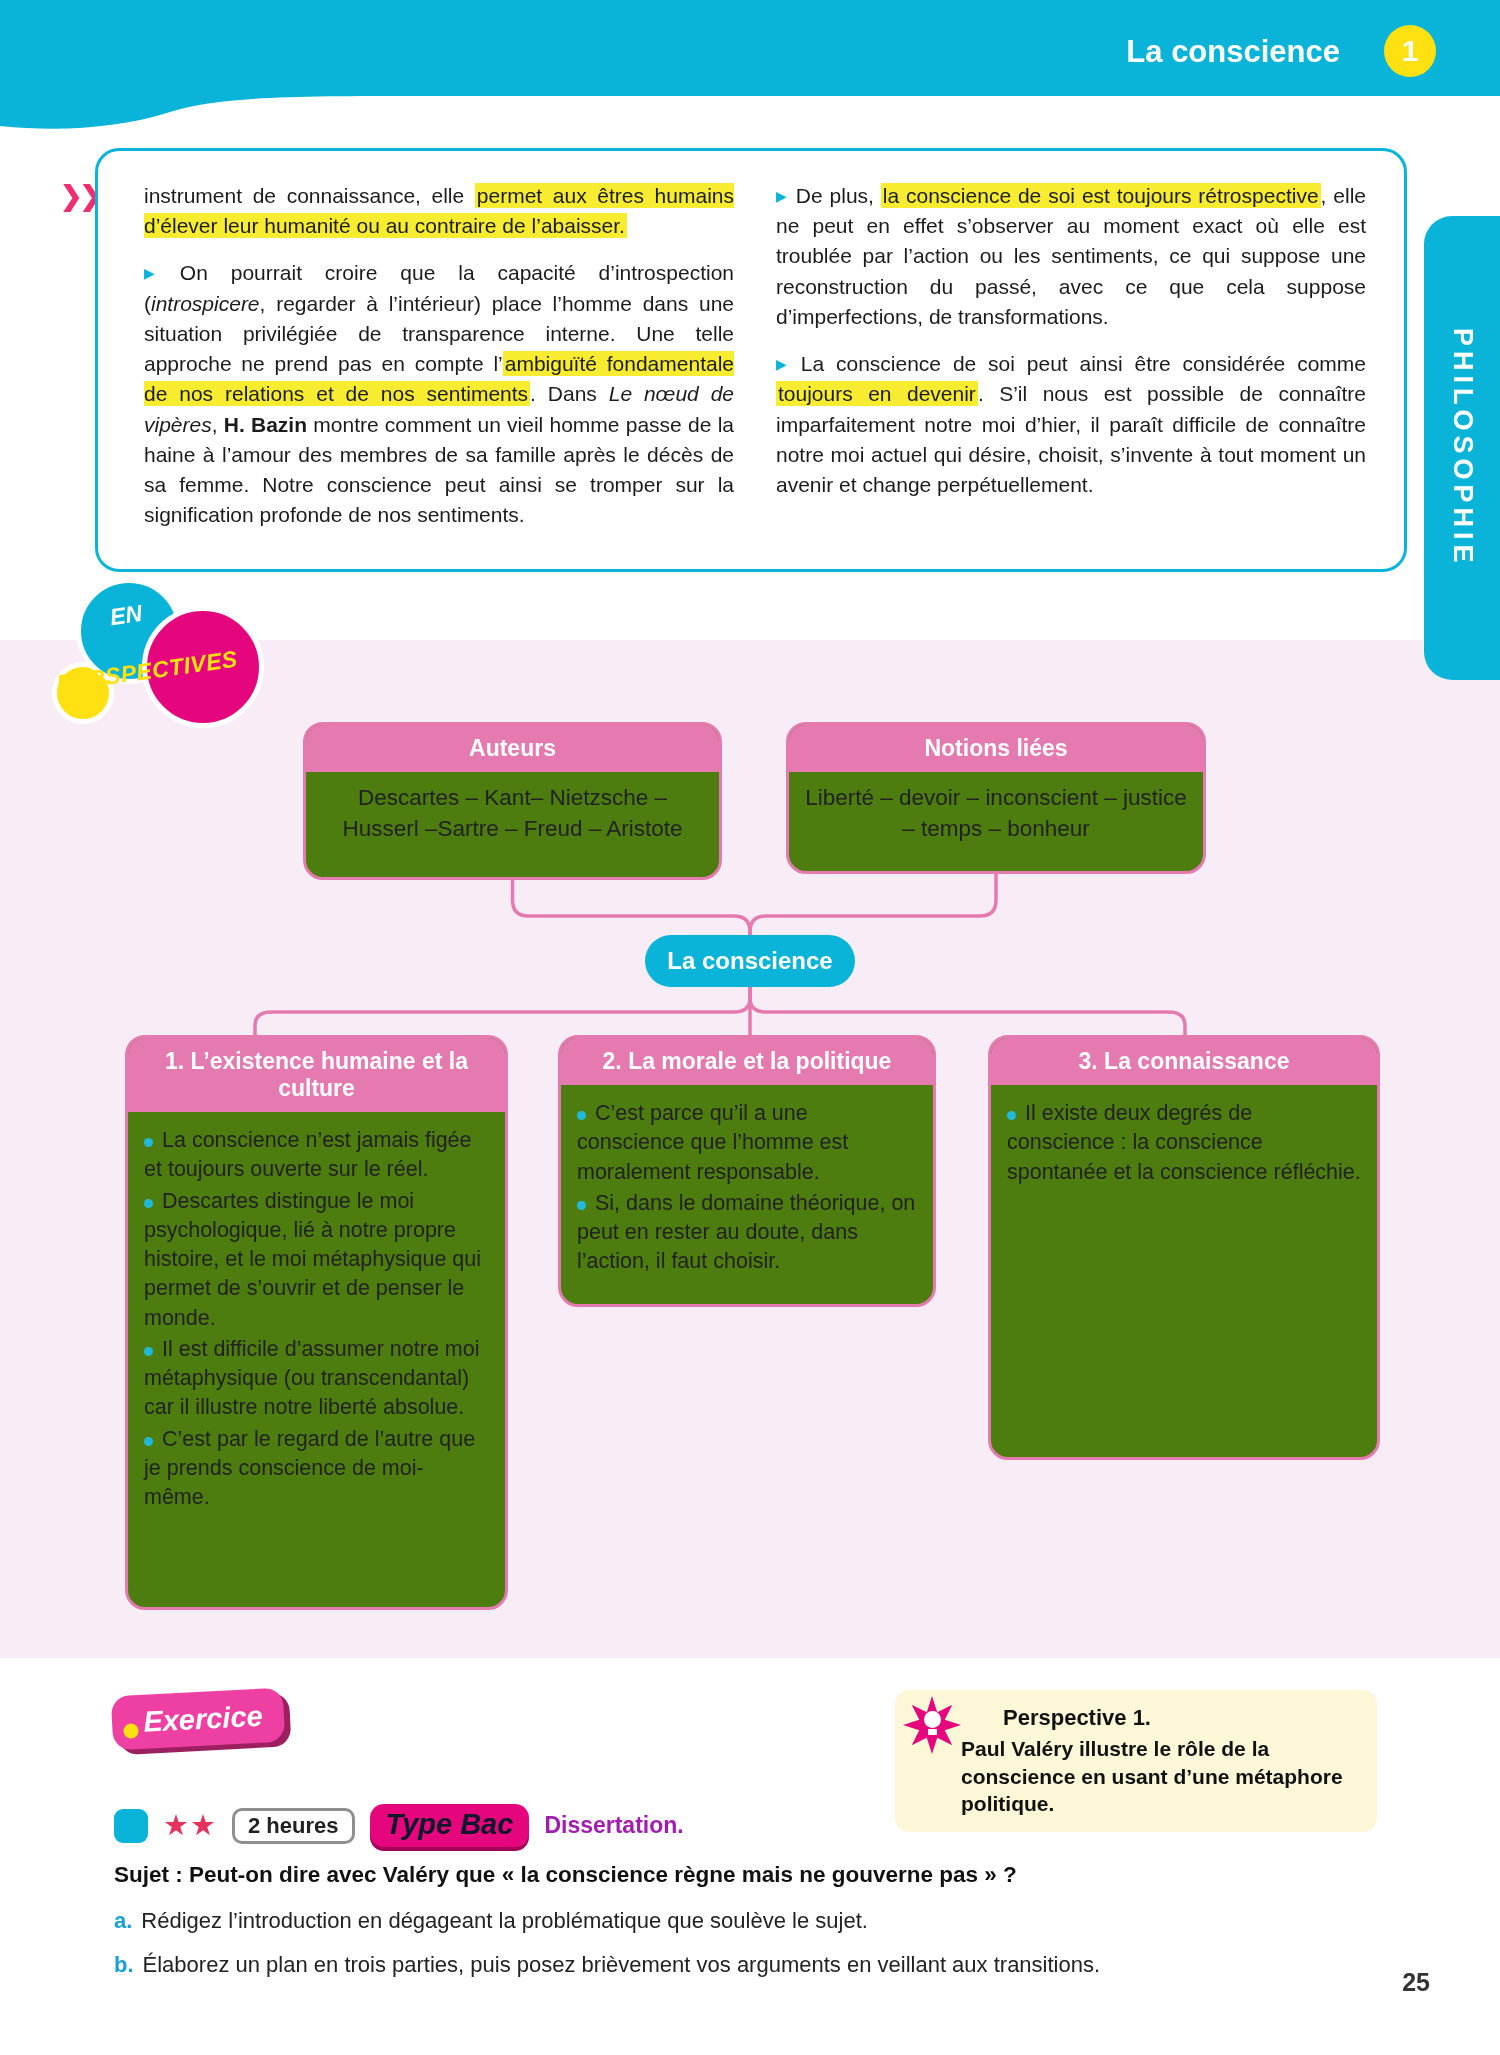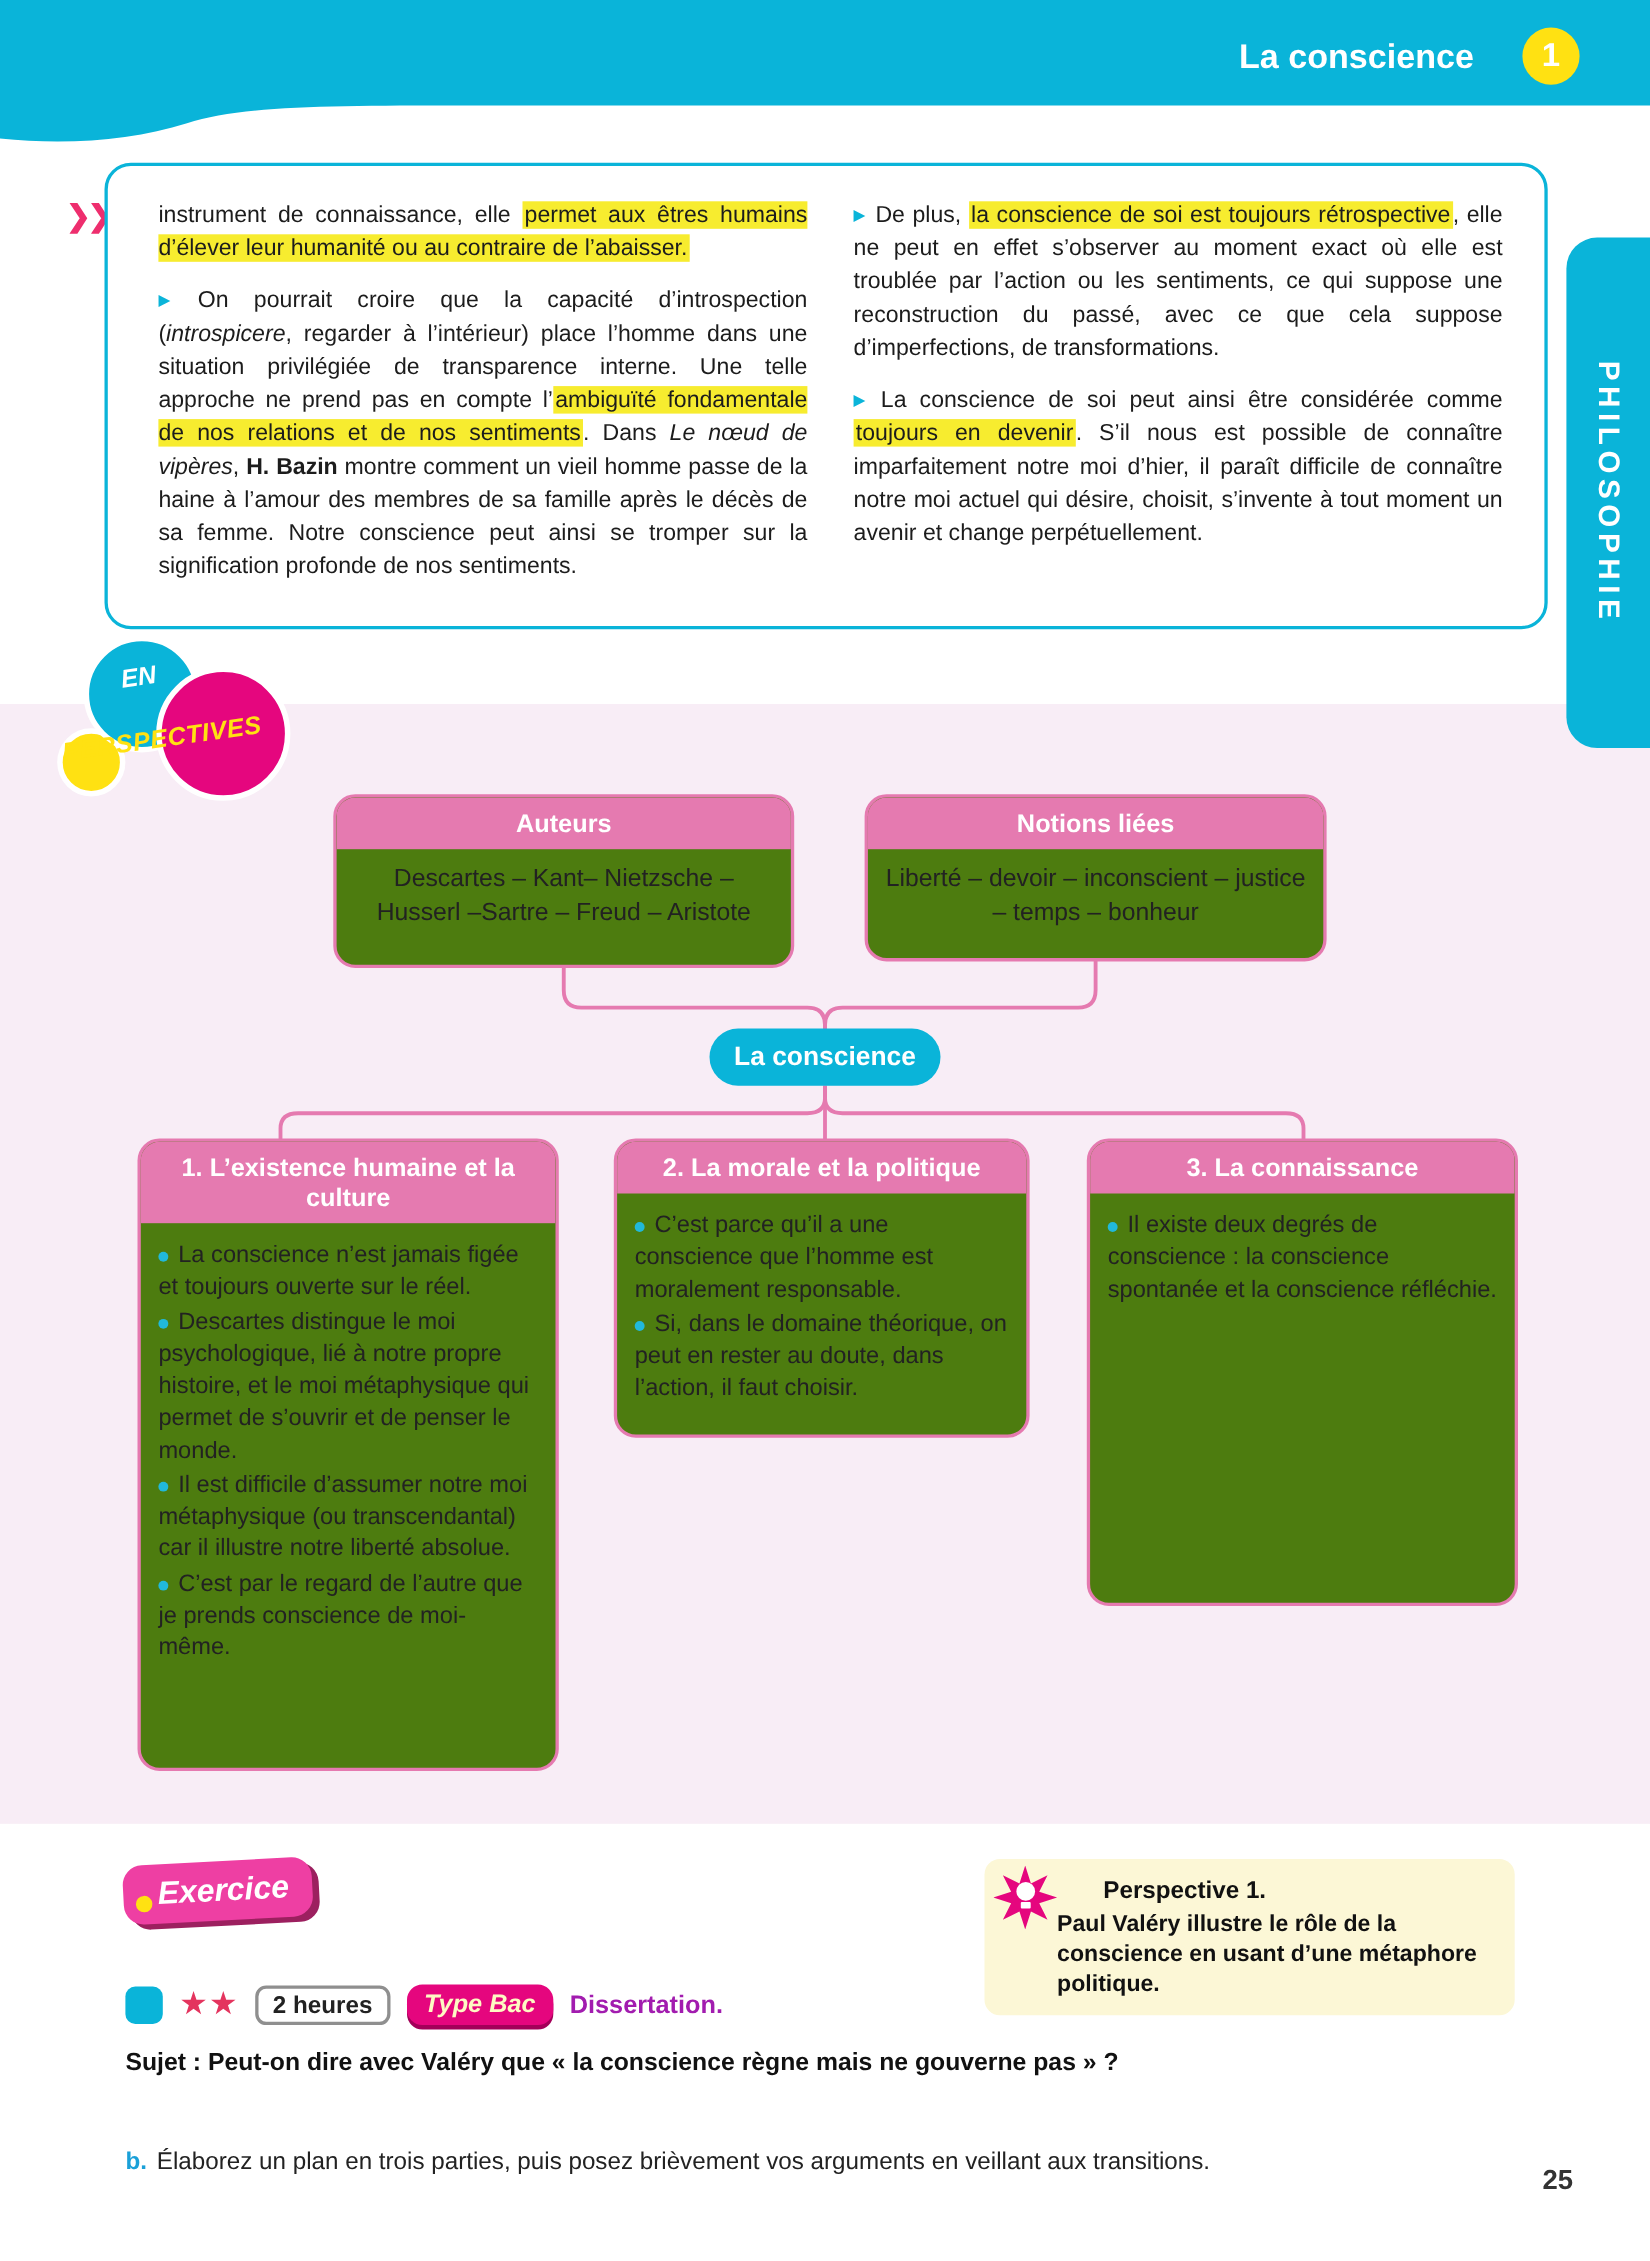--- a/index.html
+++ b/index.html
@@ -73,22 +73,22 @@
             border-radius:18px;transform:rotate(-3deg);box-shadow:6px 5px 0 #9c205f;
             display:flex;align-items:center;justify-content:center;z-index:3;}
   .ex-badge .lbl{color:#fff;font-weight:bold;font-style:italic;font-size:29px;margin-left:10px;}
   .ex-badge .ydot{position:absolute;left:11px;top:28px;width:15px;height:15px;border-radius:50%;background:var(--yellow);}
 
   .ex-meta{position:absolute;left:114px;top:1804px;display:flex;align-items:center;gap:15px;}
   .sq{width:34px;height:34px;border-radius:9px;background:var(--cyan);}
   .stars{color:#e4345e;font-size:29px;letter-spacing:1px;line-height:1;}
   .dur{border:3px solid #8f8f8f;border-radius:10px;padding:2px 13px;font-weight:bold;font-size:22px;
        color:#222;background:#fff;}
-  .typebac{background:var(--magenta);border-radius:14px;padding:4px 16px 6px;color:#fef9c3;font-weight:bold;
-       font-style:italic;font-size:23px;box-shadow:0 4px 0 #a30059;text-align:center;}
+  .typebac{background:var(--magenta);border-radius:14px;padding:4px 16px 6px;color:#0f172a;font-weight:bold;
+       font-style:italic;font-size:29px;box-shadow:0 4px 0 #a30059;text-align:center;}
   .kind{font-weight:bold;font-size:23px;color:#a21caf;}
 
   .sujet{position:absolute;left:114px;top:1862px;font-weight:bold;font-size:22.5px;color:#111;}
   .qline{position:absolute;left:114px;font-size:22px;color:#222;}
   .qa{top:1908px;} .qb{top:1952px;}
   .qlabel{color:#1aa0d8;font-weight:bold;margin-right:9px;}
 
   .note{position:absolute;left:895px;top:1690px;width:482px;min-height:110px;background:#fcf7d6;
         border-radius:14px;box-sizing:border-box;padding:13px 18px 14px 66px;
         font-size:21px;font-weight:bold;color:#111;line-height:1.32;z-index:2;}
@@ -197,19 +197,22 @@
 
   <div class="ex-meta">
     <span class="sq"></span>
     <span class="stars">★★</span>
     <span class="dur">2 heures</span>
     <span class="typebac">Type Bac</span>
     <span class="kind">Dissertation.</span>
   </div>
 
   <div class="sujet">Sujet : Peut-on dire avec Valéry que « la conscience règne mais ne gouverne pas » ?</div>
+  <div class="qline qa">
+    <span class="qlabel">a.</span><span>Rédigez l’introduction en dégageant la problématique que soulève le sujet.</span>
+  </div>
   <div class="qline qb">
     <span class="qlabel">b.</span><span>Élaborez un plan en trois parties, puis posez brièvement vos arguments en veillant aux transitions.</span>
   </div>
 
   <div class="pagenum">25</div>
 
 </div>
 
 </body></html>

